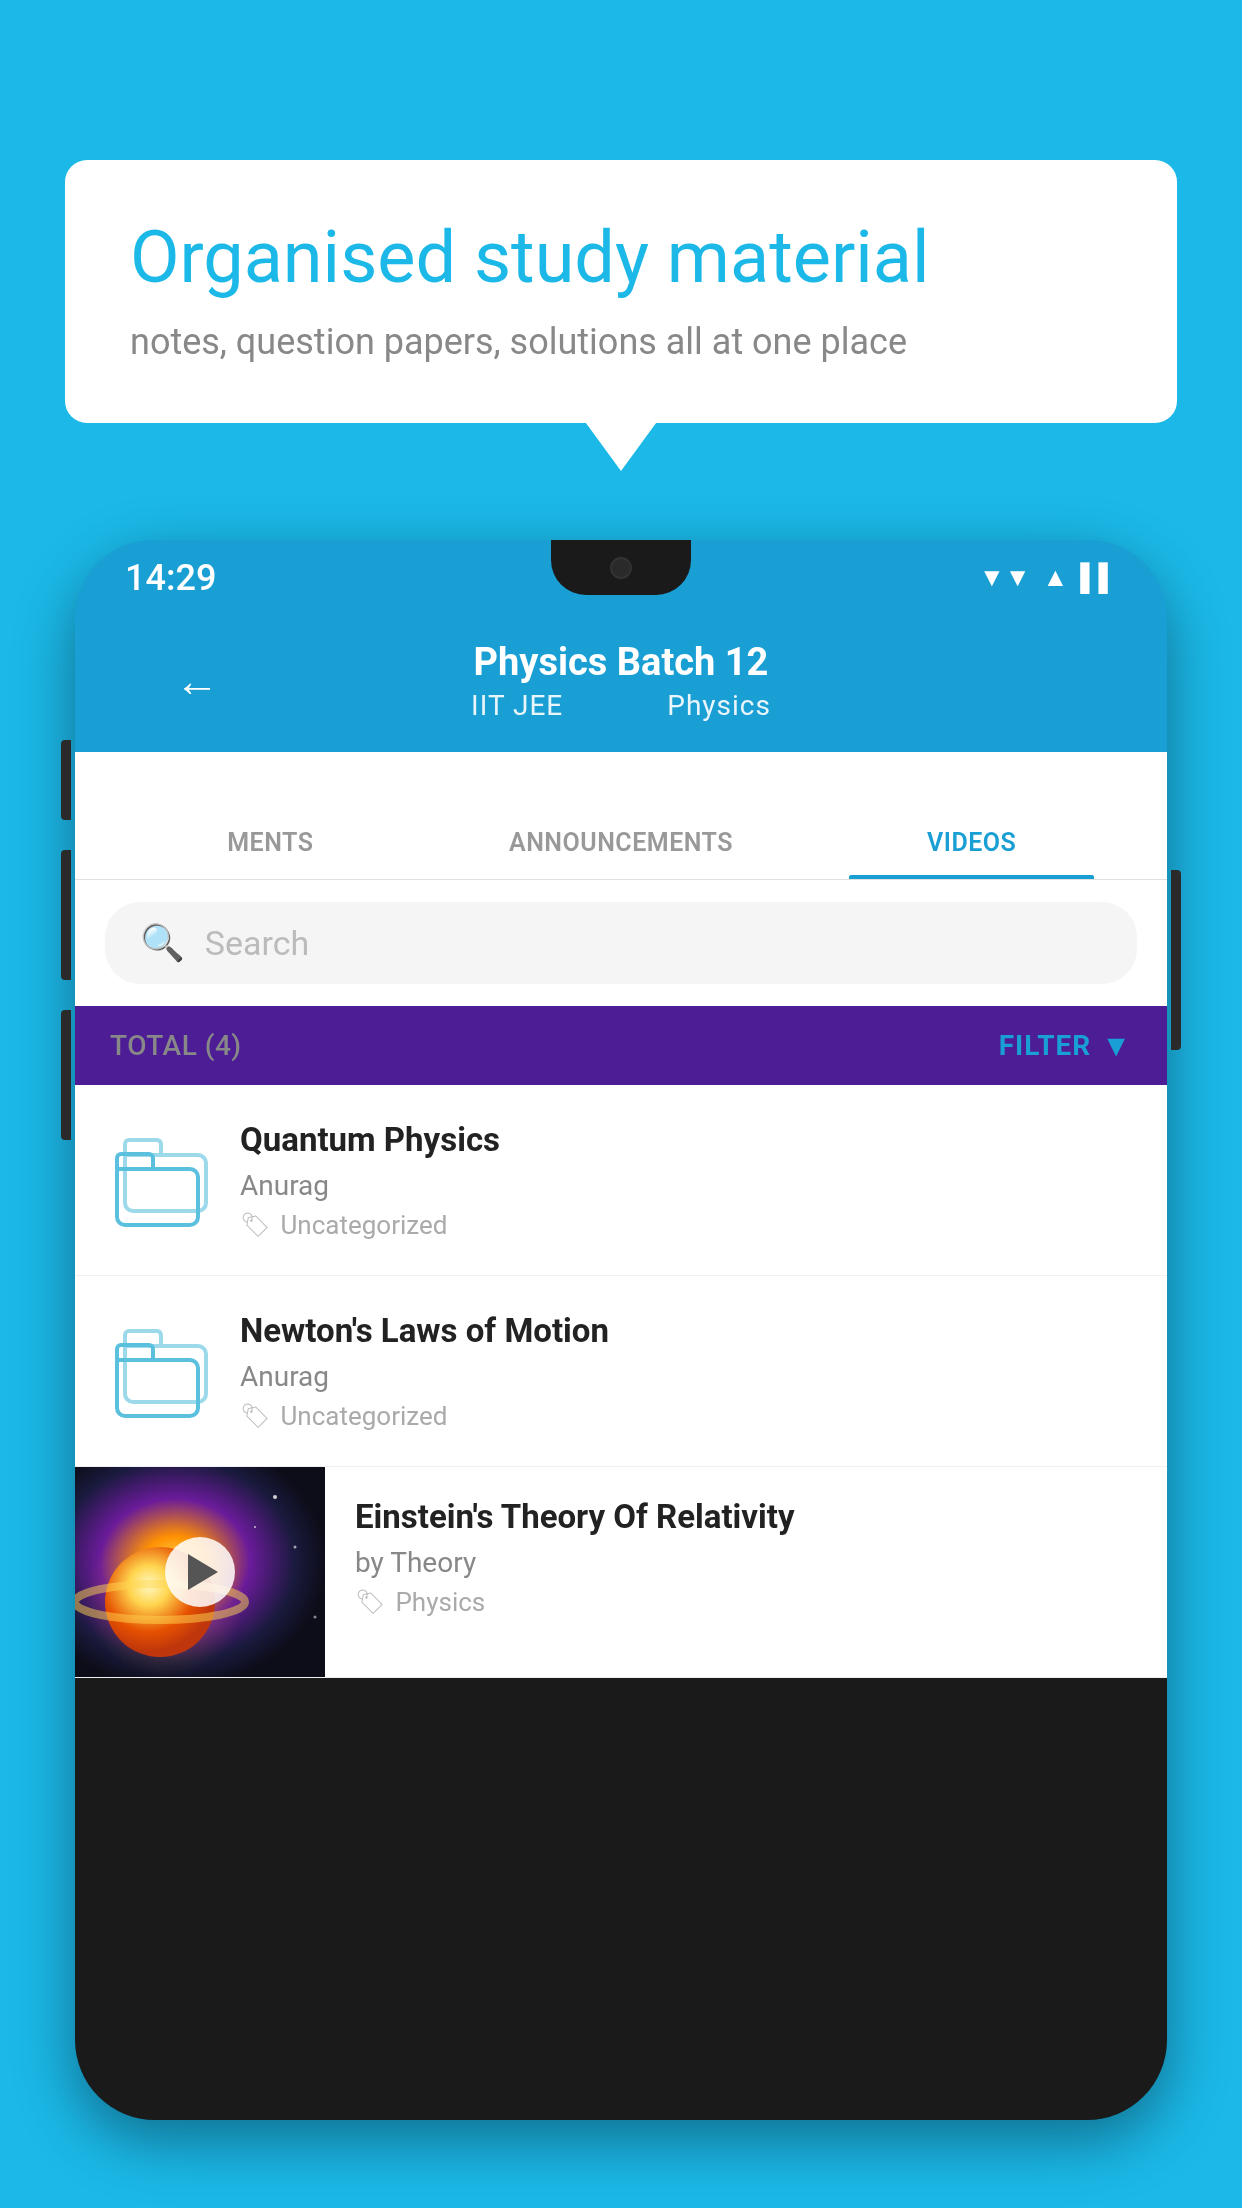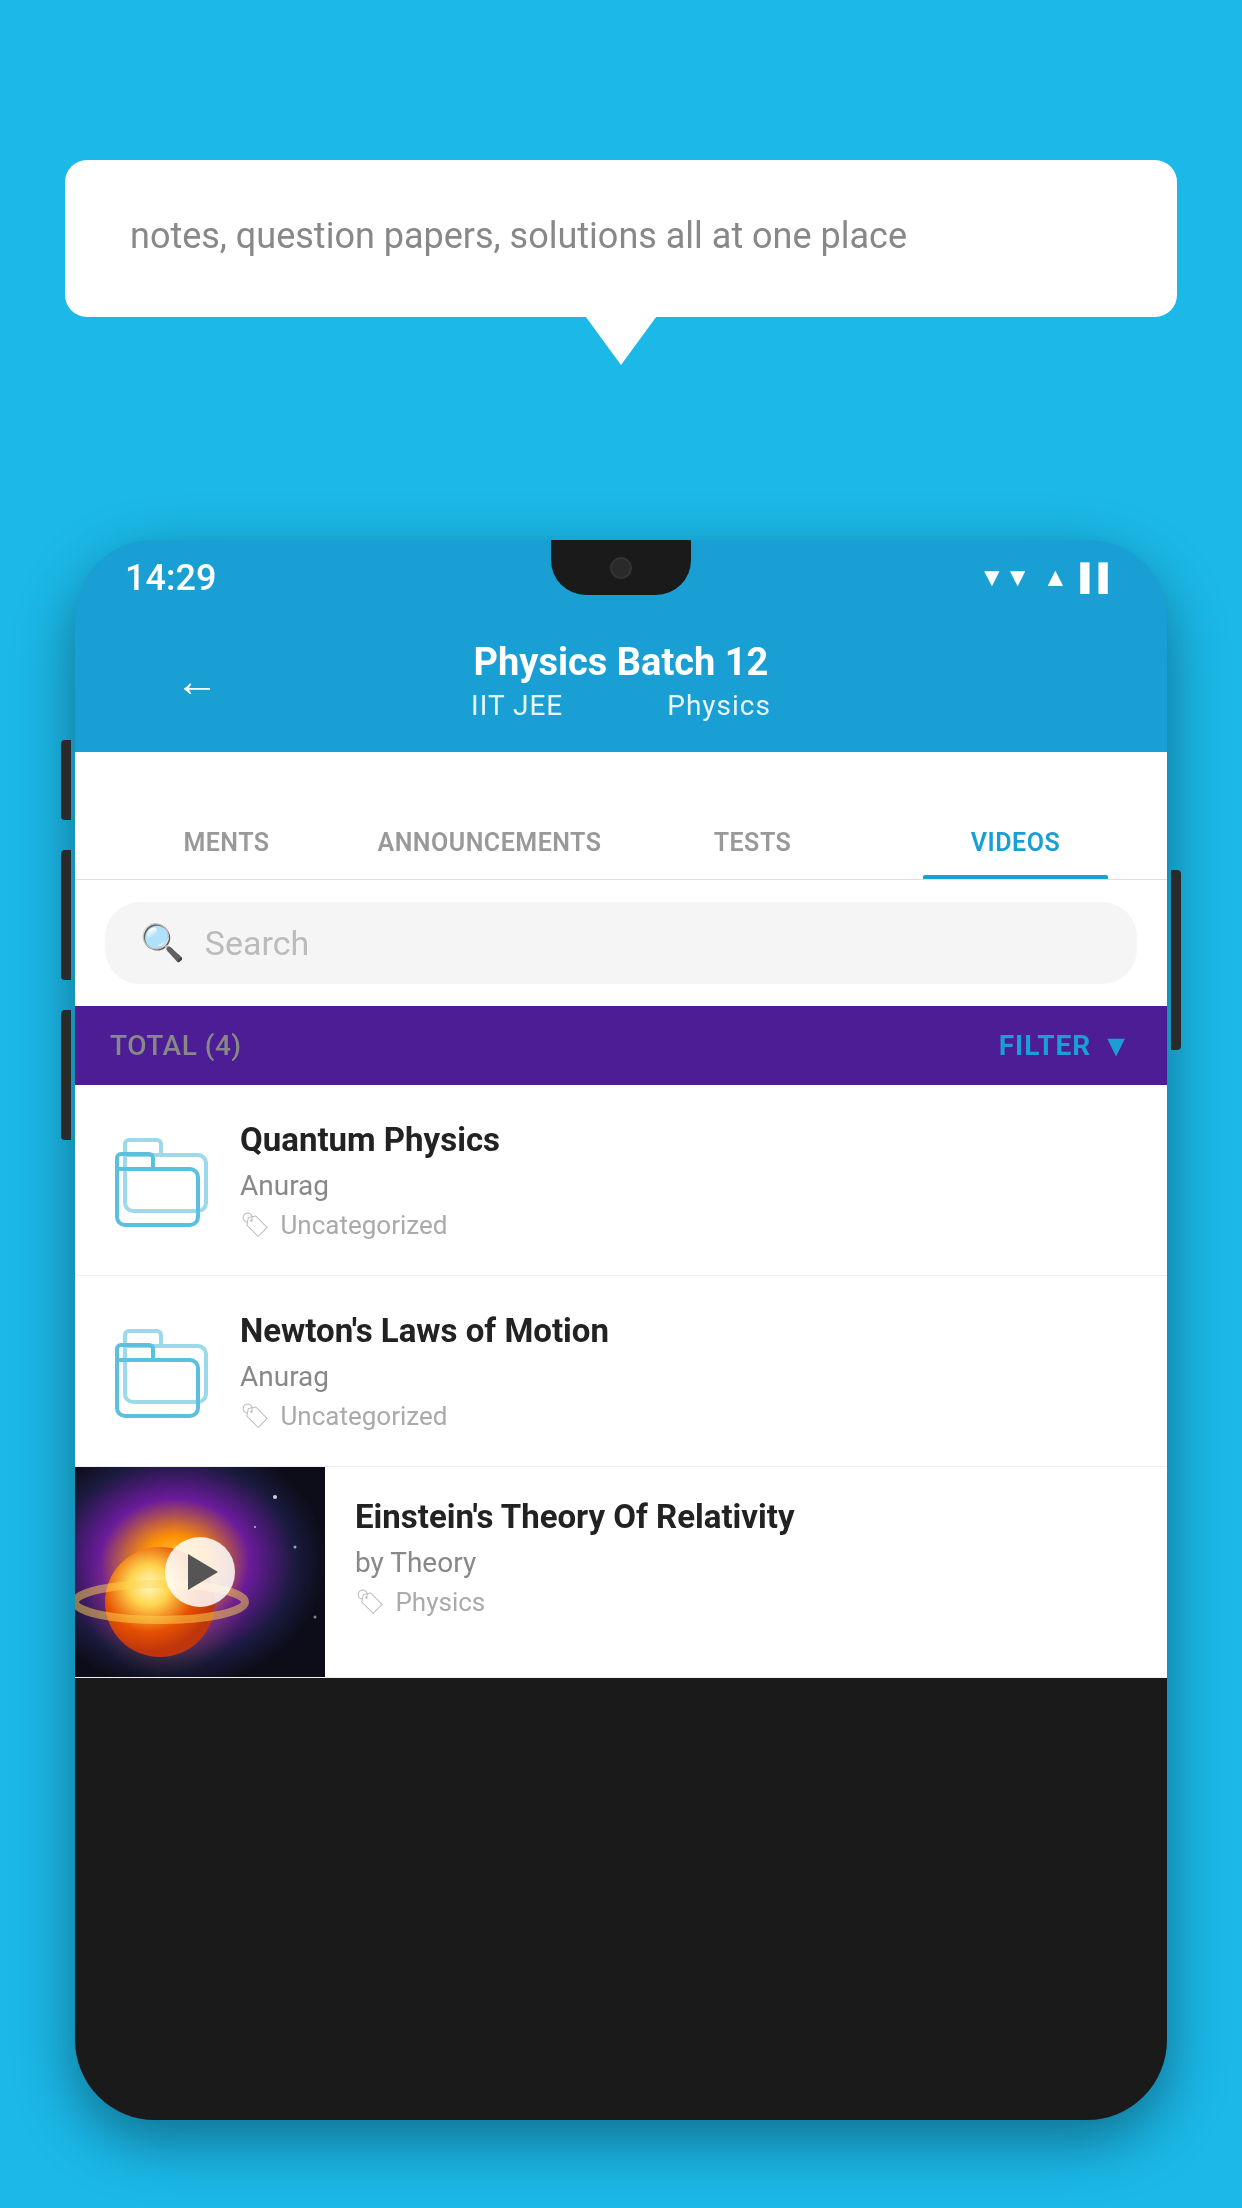--- a/index.html
+++ b/index.html
@@ -477,20 +477,21 @@
       height: 180px;
       background: #2a2a2a;
       border-radius: 0 4px 4px 0;
     }
   </style>
 </head>
 <body>
 
 <div class="speech-bubble-container">
   <div class="speech-bubble">
+    <div class="bubble-title">Organised study material</div>
     <div class="bubble-subtitle">notes, question papers, solutions all at one place</div>
   </div>
 </div>
 
 <div class="phone-wrapper">
   <div class="phone-outer">
 
     <div class="phone-side-left"></div>
     <div class="phone-side-left2"></div>
     <div class="phone-side-left3"></div>
@@ -523,23 +524,20 @@
           </div>
         </div>
       </div>
 
       <div class="tabs-bar">
         <div class="tab-item">
           <span>MENTS</span>
         </div>
         <div class="tab-item">
           <span>ANNOUNCEMENTS</span>
-        </div>
-        <div class="tab-item">
-          <span>TESTS</span>
         </div>
         <div class="tab-item active">
           <span>VIDEOS</span>
         </div>
       </div>
 
       <div class="search-container">
         <div class="search-bar">
           <span class="search-icon-el">🔍</span>
           <span class="search-text">Search</span>

